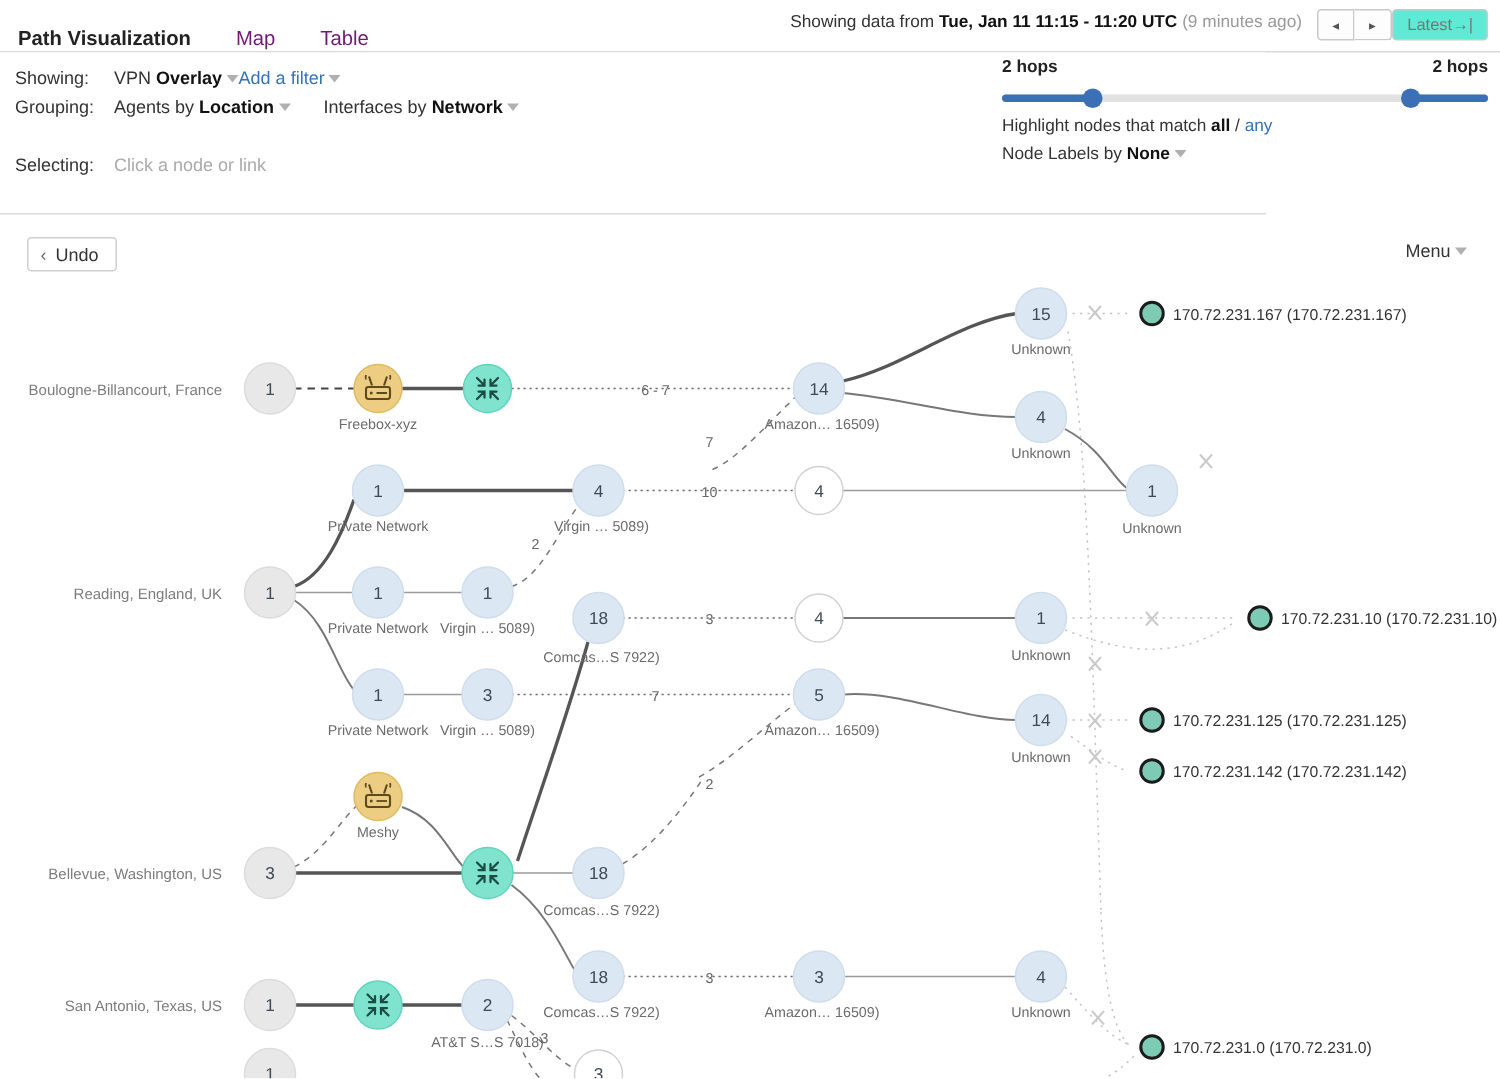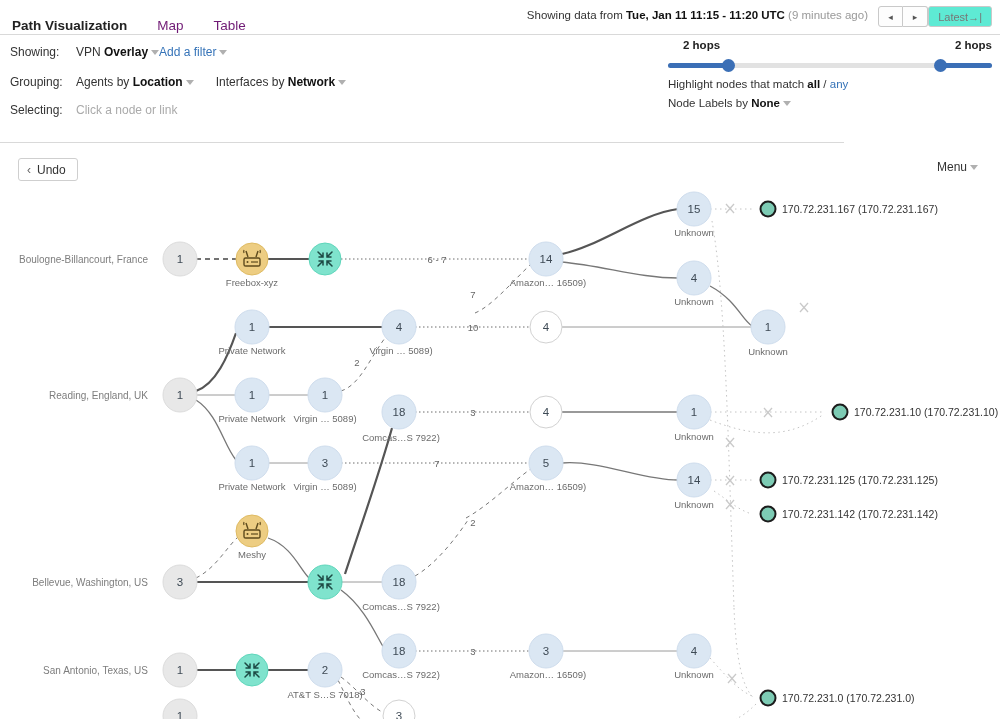--- a/index.html
+++ b/index.html
@@ -58,27 +58,27 @@
   .ctrlrow .val { color:#333; }
   .ctrlrow b { color:#111; }
   .ctrlrow .ph { color:#aaa; }
   .link { color:#3573b8; cursor:pointer; }
   .caret {
     display:inline-block; width:0;height:0;
     border-left:4px solid transparent; border-right:4px solid transparent;
     border-top:5px solid #b0b0b0; margin-left:3px; vertical-align:middle;
     cursor:pointer;
   }
-  .r1 { top:10px; } .r2 { top:29px;margin-top:11px; } .r3 { top:48px; } .r4 { top:68px; }
+  .r1 { top:10px; } .r2 { top:29px; } .r3 { top:48px; } .r4 { top:68px; }
   .gap { display:inline-block; width:22px; }
 
   
   .rightctrl { position:absolute; left:668px; top:4px; width:324px; }
   .hopsrow { position:relative; height:16px; }
-  .hopslbl { position:absolute; font-size:11.5px; font-weight:bold; color:#222;margin-left:15px; }
+  .hopslbl { position:absolute; font-size:11.5px; font-weight:bold; color:#222; }
   .hopslbl.l { left:0; } .hopslbl.r { right:0; }
   .slider { position:relative; margin-top:4px; height:12px; width:324px; }
   .sl-track { position:absolute; top:4px; left:0; width:324px; height:5px; background:#e2e2e2; border-radius:3px; }
   .sl-fillL { position:absolute; top:4px; left:0; width:60px; height:5px; background:#3b6fb6; border-radius:3px 0 0 3px; }
   .sl-fillR { position:absolute; top:4px; right:0; width:48px; height:5px; background:#3b6fb6; border-radius:0 3px 3px 0; }
   .sl-h { position:absolute; top:0; width:13px; height:13px; border-radius:50%; background:#3b6fb6; cursor:pointer; }
   .sl-h.a { left:54px; } .sl-h.b { left:266px; }
   .matchrow { margin-top:7px; font-size:11.5px; color:#333; }
   .matchrow b { color:#111; }
   .searchbox {

